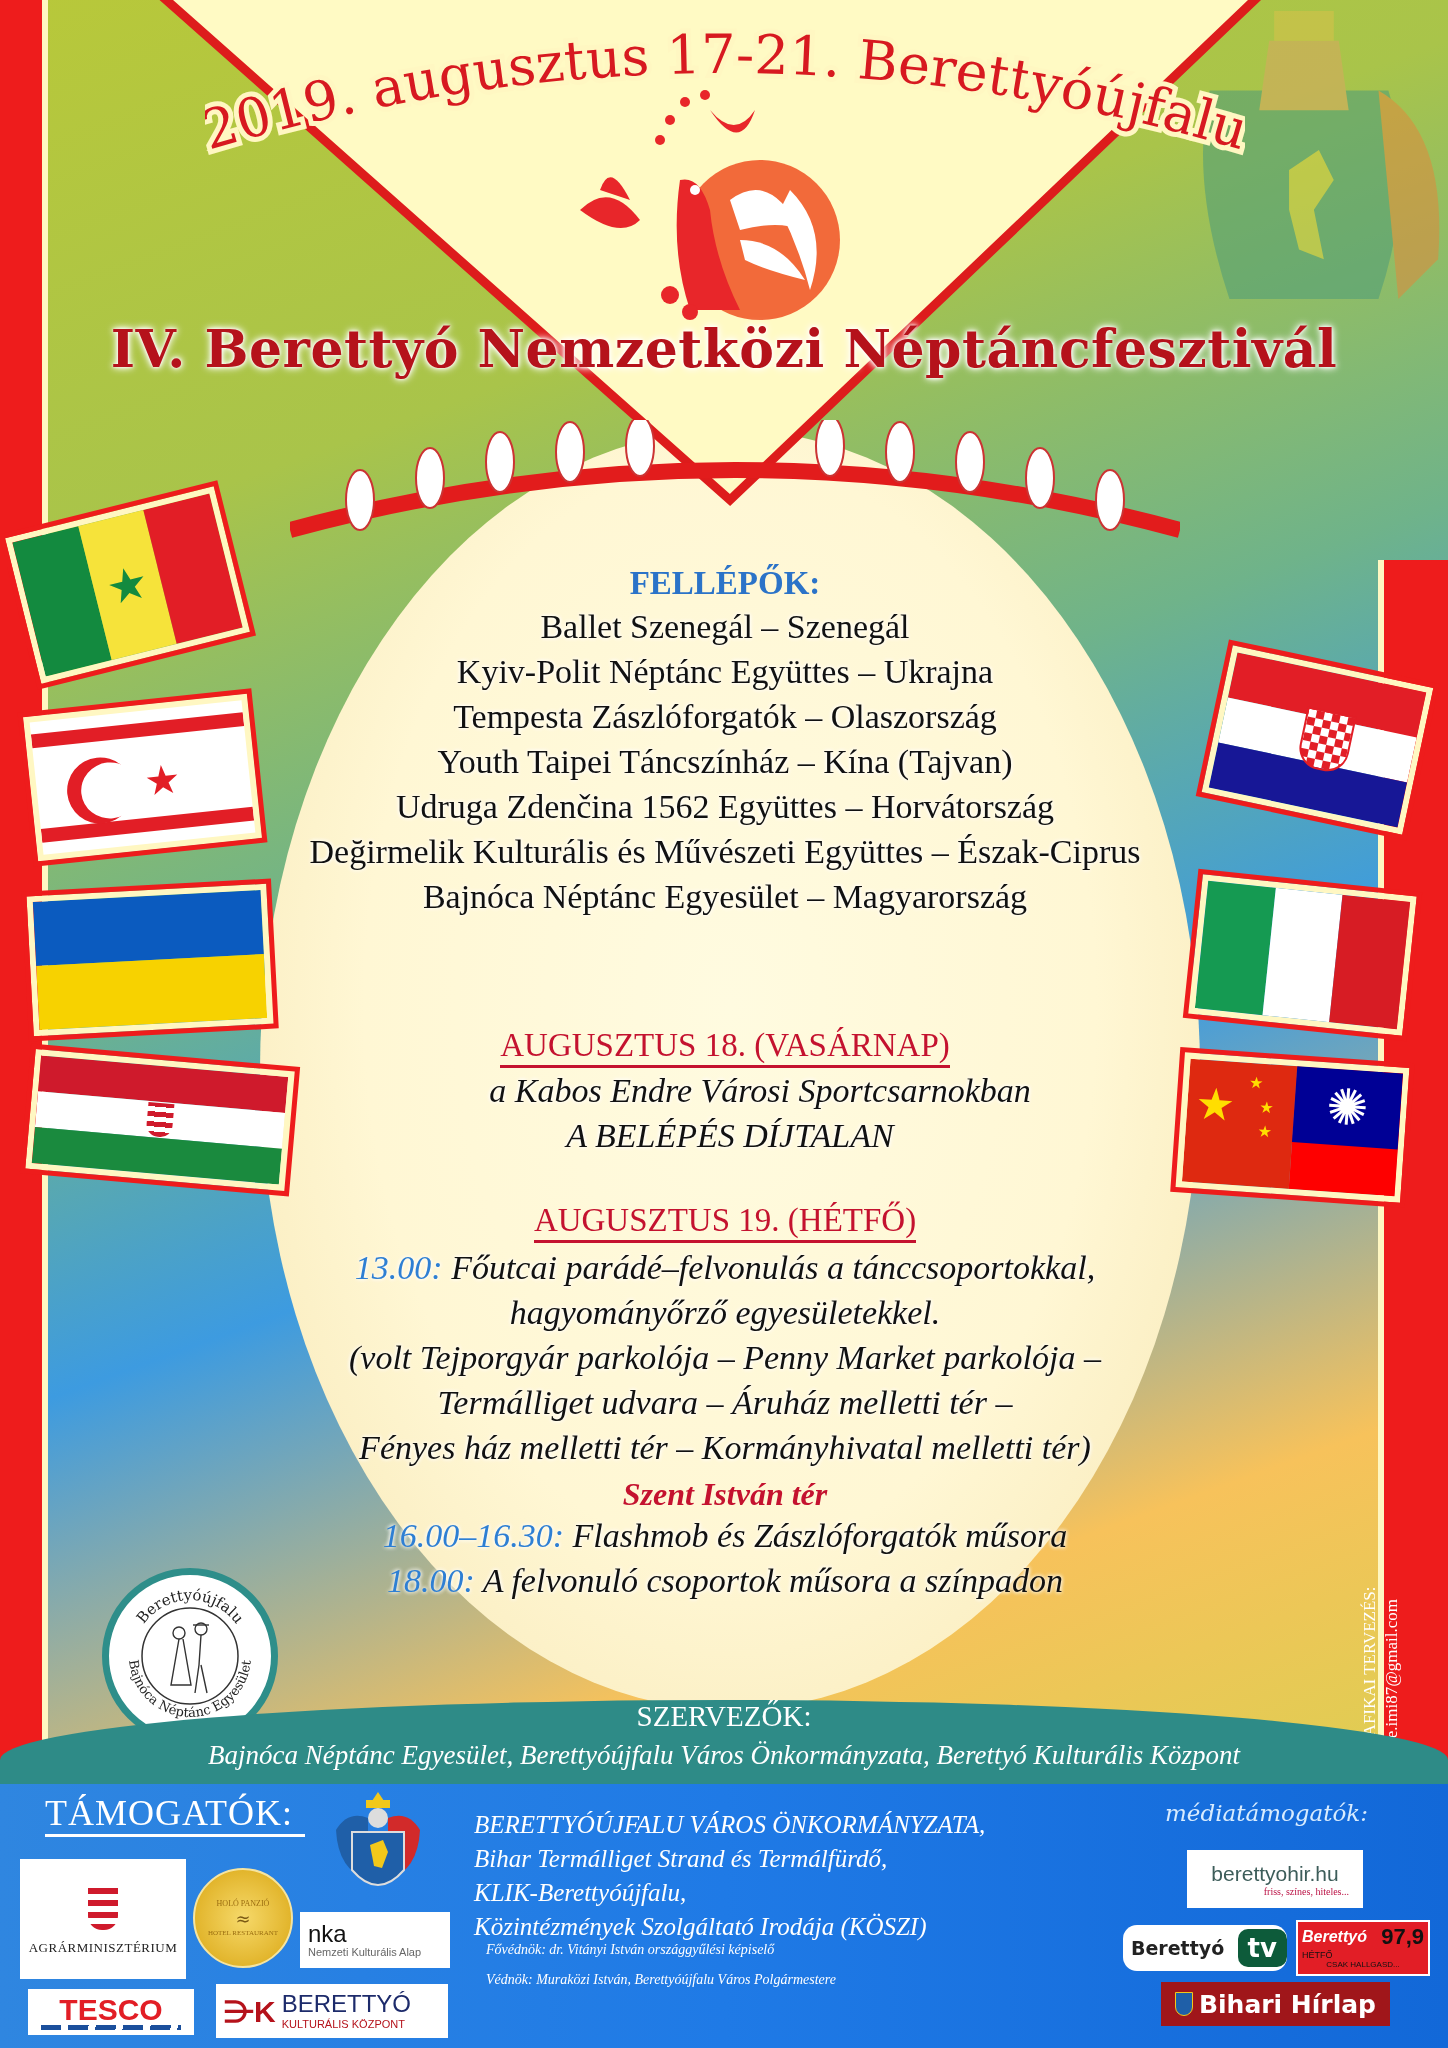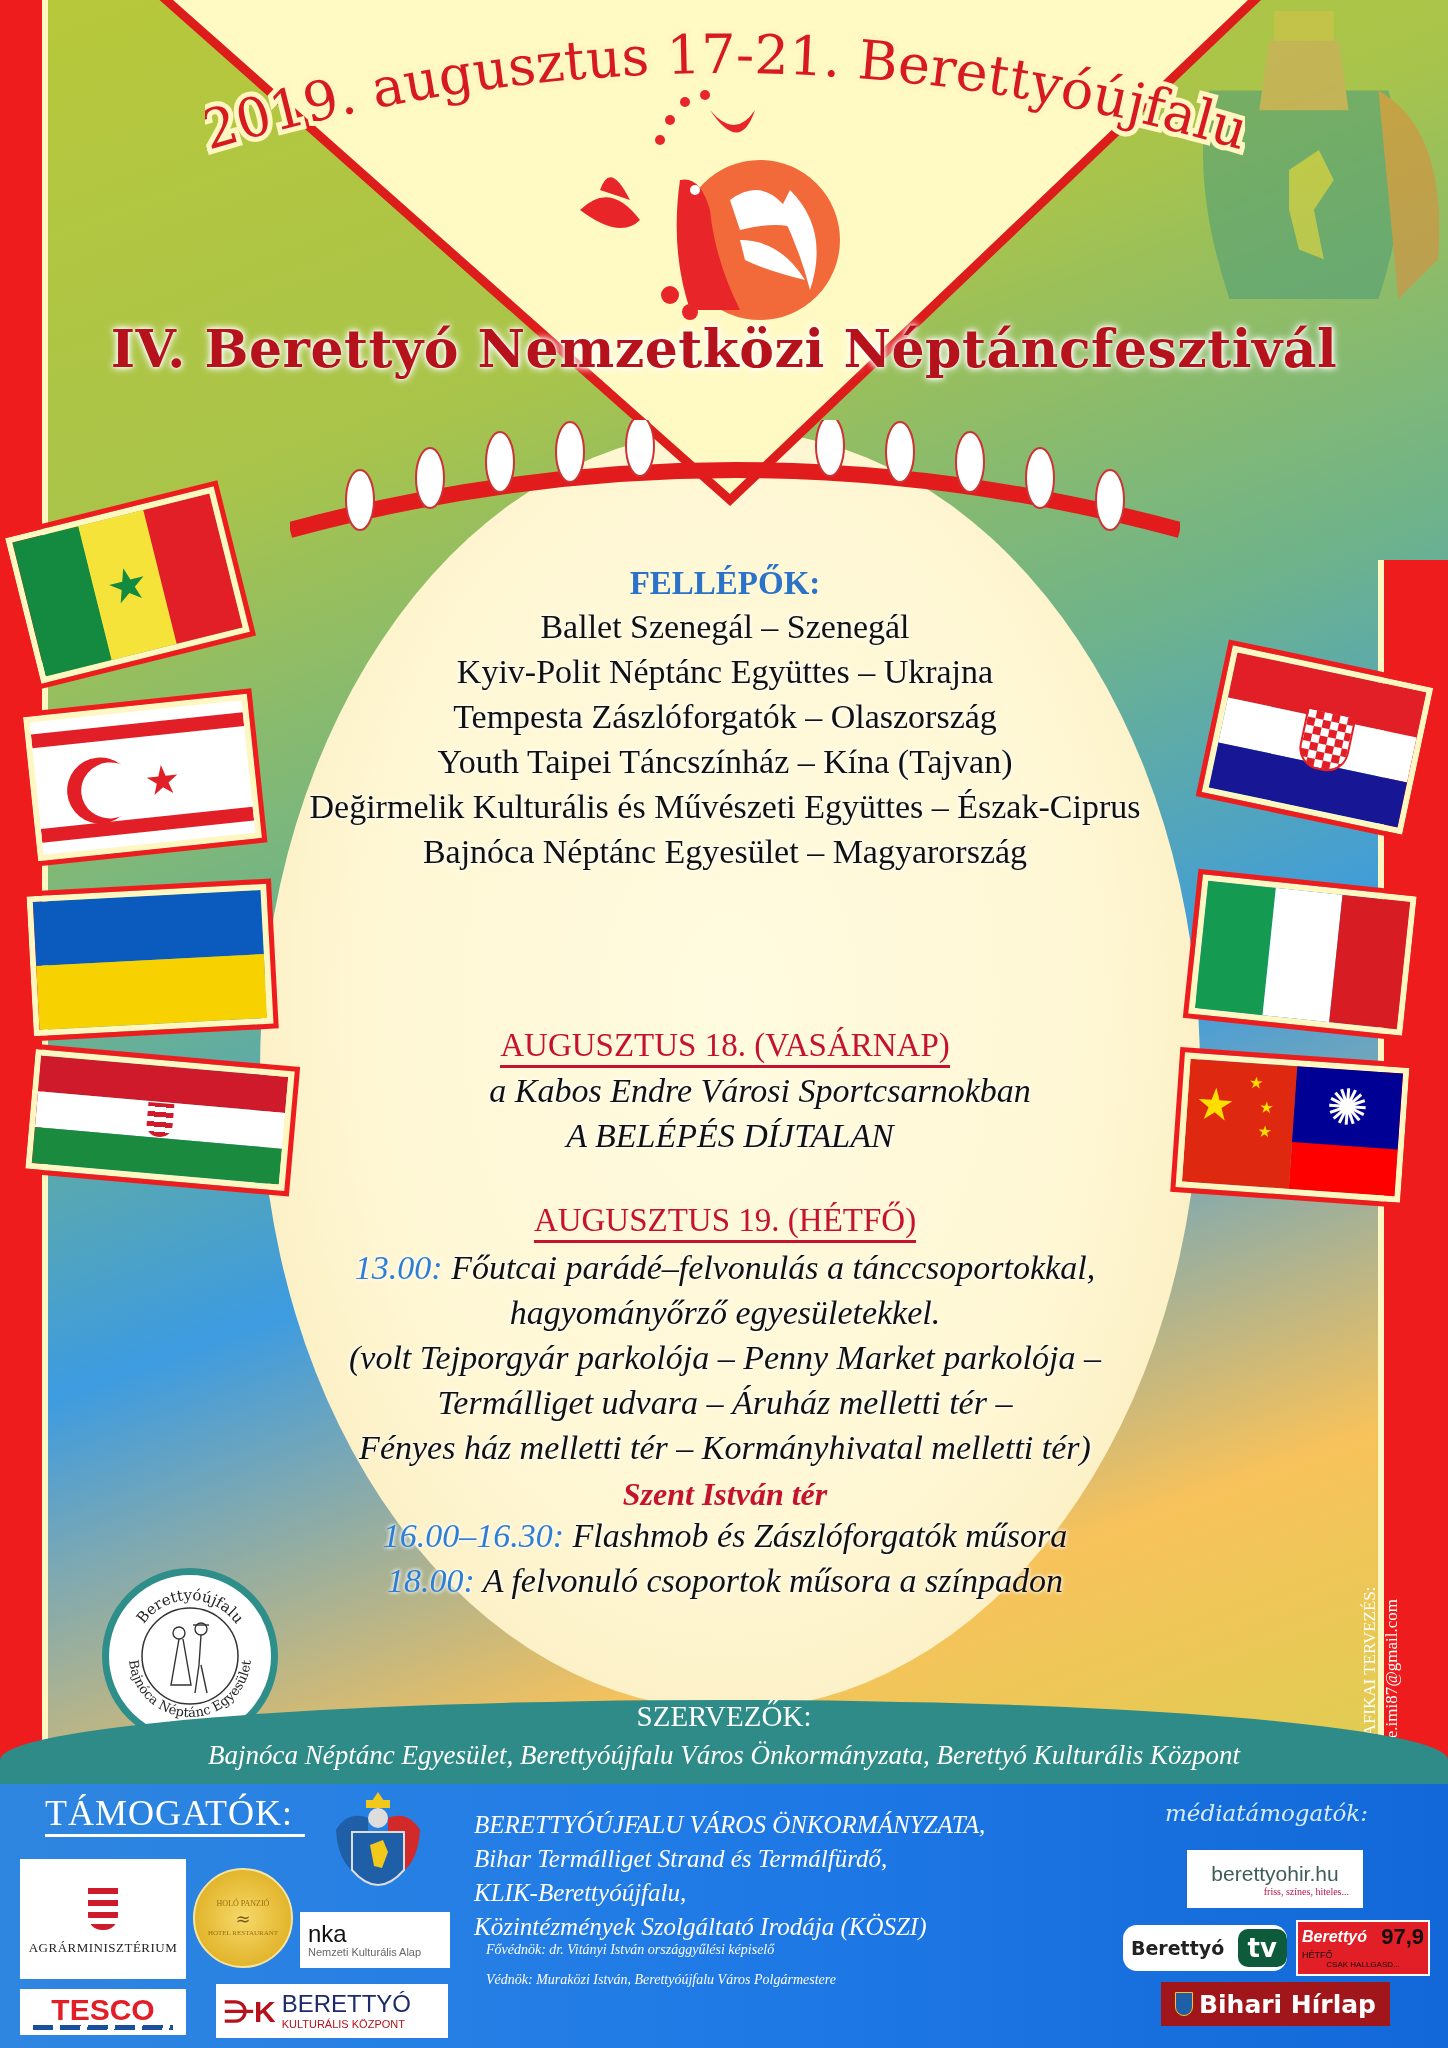--- a/index.html
+++ b/index.html
@@ -156,20 +156,21 @@
       </div>
     </div>
   </div>
 
   <div class="content" style="top:565px;">
     <div class="performers-title">FELLÉPŐK:</div>
     <div class="performer" style="margin-top:2px;">Ballet Szenegál – Szenegál</div>
     <div class="performer">Kyiv-Polit Néptánc Együttes – Ukrajna</div>
     <div class="performer">Tempesta Zászlóforgatók – Olaszország</div>
     <div class="performer">Youth Taipei Táncszínház – Kína (Tajvan)</div>
+    <div class="performer">Udruga Zdenčina 1562 Együttes – Horvátország</div>
     <div class="performer">Değirmelik Kulturális és Művészeti Együttes – Észak-Ciprus</div>
     <div class="performer">Bajnóca Néptánc Egyesület – Magyarország</div>
   </div>
 
   <div class="content" style="top:985px;margin-top:40px;">
     <div class="day-title">AUGUSZTUS 18. (VASÁRNAP)</div>
     <div class="event" style="padding-left:70px;">a Kabos Endre Városi Sportcsarnokban</div>
     <div class="event" style="padding-left:10px;">A BELÉPÉS DÍJTALAN</div>
   </div>
 
@@ -222,21 +223,21 @@
   <div class="org-list">Bajnóca Néptánc Egyesület, Berettyóújfalu Város Önkormányzata, Berettyó Kulturális Központ</div>
 
   <div class="sponsor-area"></div>
   <div class="sp-title">TÁMOGATÓK:</div>
 
   <div class="logo-box" style="left:20px;top:1859px;width:166px;height:120px;flex-direction:column;">
     <span style="display:block;width:30px;height:48px;border-radius:0 0 14px 14px;background:linear-gradient(90deg,repeating-linear-gradient(0deg,#cf1a2c 0 6px,#fff 6px 12px) 0 0/50% 100% no-repeat,#cf1a2c);background:repeating-linear-gradient(0deg,#cf1a2c 0 6px,#fff 6px 12px);"></span>
     <span style="font-family:'Liberation Serif',serif;font-size:13px;color:#222;margin-top:10px;letter-spacing:0.5px;">AGRÁRMINISZTÉRIUM</span>
   </div>
 
-  <div class="logo-box" style="left:20px;top:1989px;width:166px;height:46px;flex-direction:column;">
+  <div class="logo-box" style="left:28px;top:1989px;width:166px;height:46px;flex-direction:column;">
     <span style="font-family:'Liberation Sans',sans-serif;font-weight:bold;font-size:30px;color:#e21e26;line-height:30px;">TESCO</span>
     <span style="display:block;width:140px;height:5px;background:repeating-linear-gradient(100deg,#1b4f9c 0 20px,transparent 20px 27px);"></span>
   </div>
 
   <div style="position:absolute;left:193px;top:1868px;width:100px;height:100px;border-radius:50%;background:radial-gradient(circle,#f6d96a 0%,#e2b52c 70%,#c8961c 100%);border:2px solid #f5e4a0;display:flex;flex-direction:column;align-items:center;justify-content:center;">
     <span style="font-size:8px;color:#9a6d10;font-family:'Liberation Serif',serif;">HOLÓ PANZIÓ</span>
     <span style="font-size:18px;color:#7b5a14;">≈</span>
     <span style="font-size:7px;color:#9a6d10;font-family:'Liberation Serif',serif;">HOTEL RESTAURANT</span>
   </div>
 

